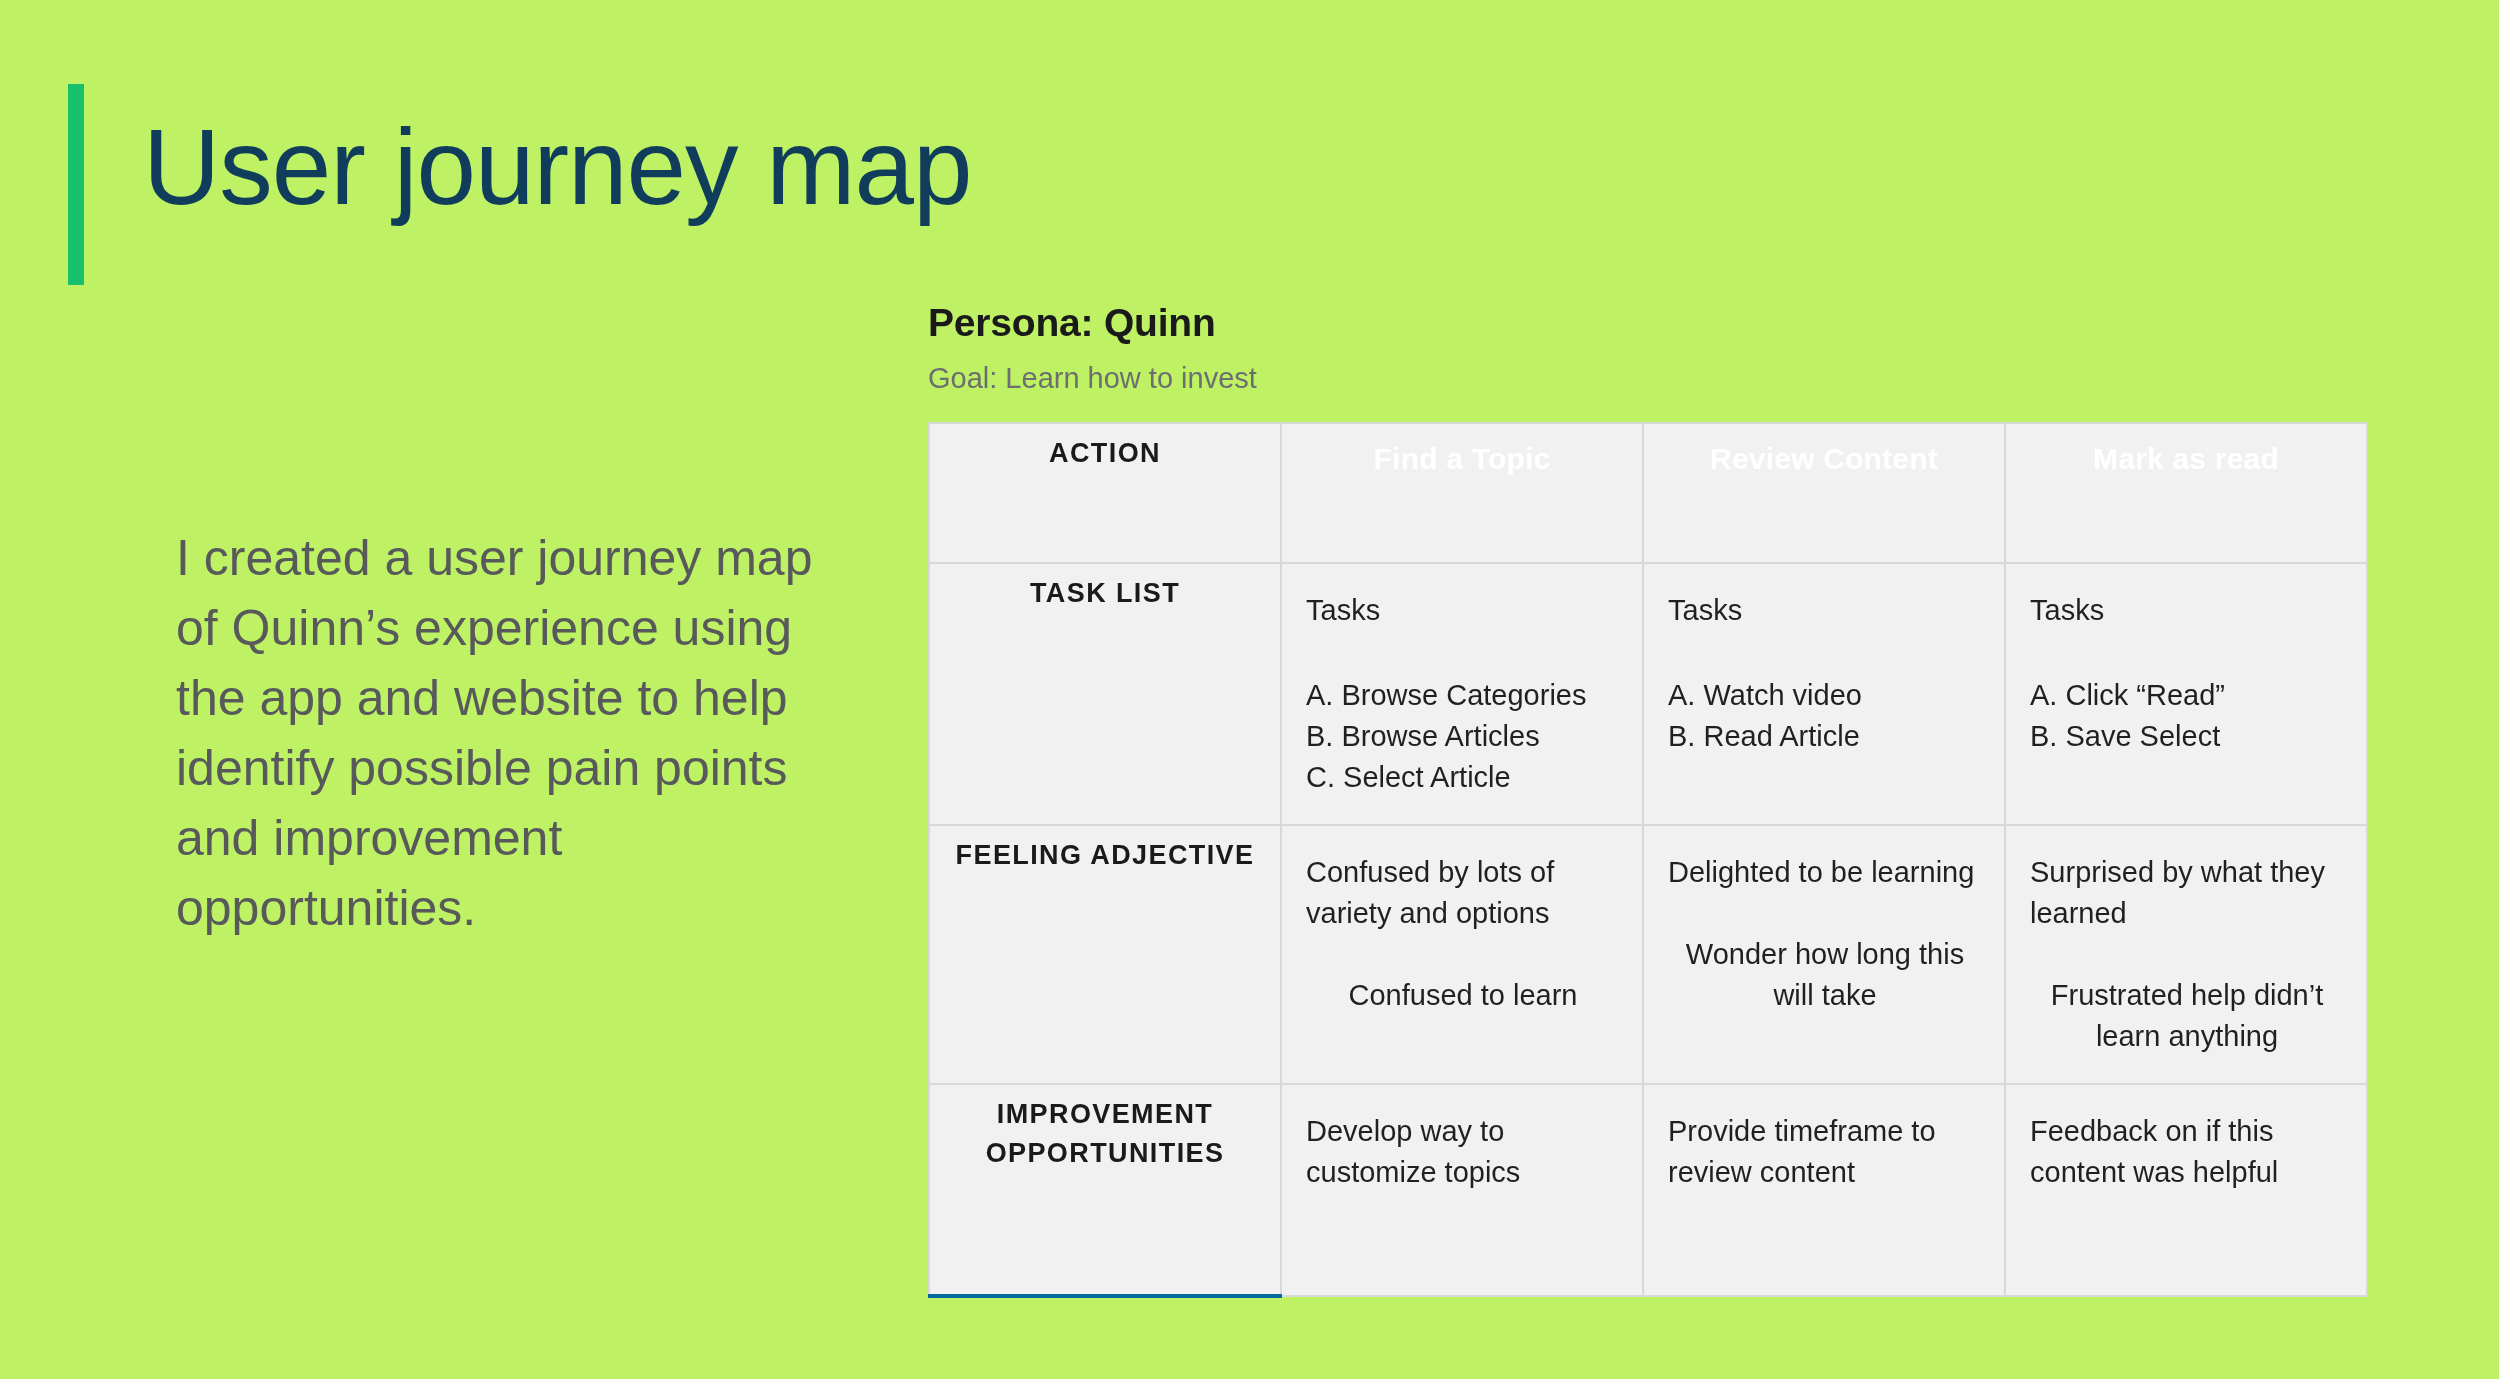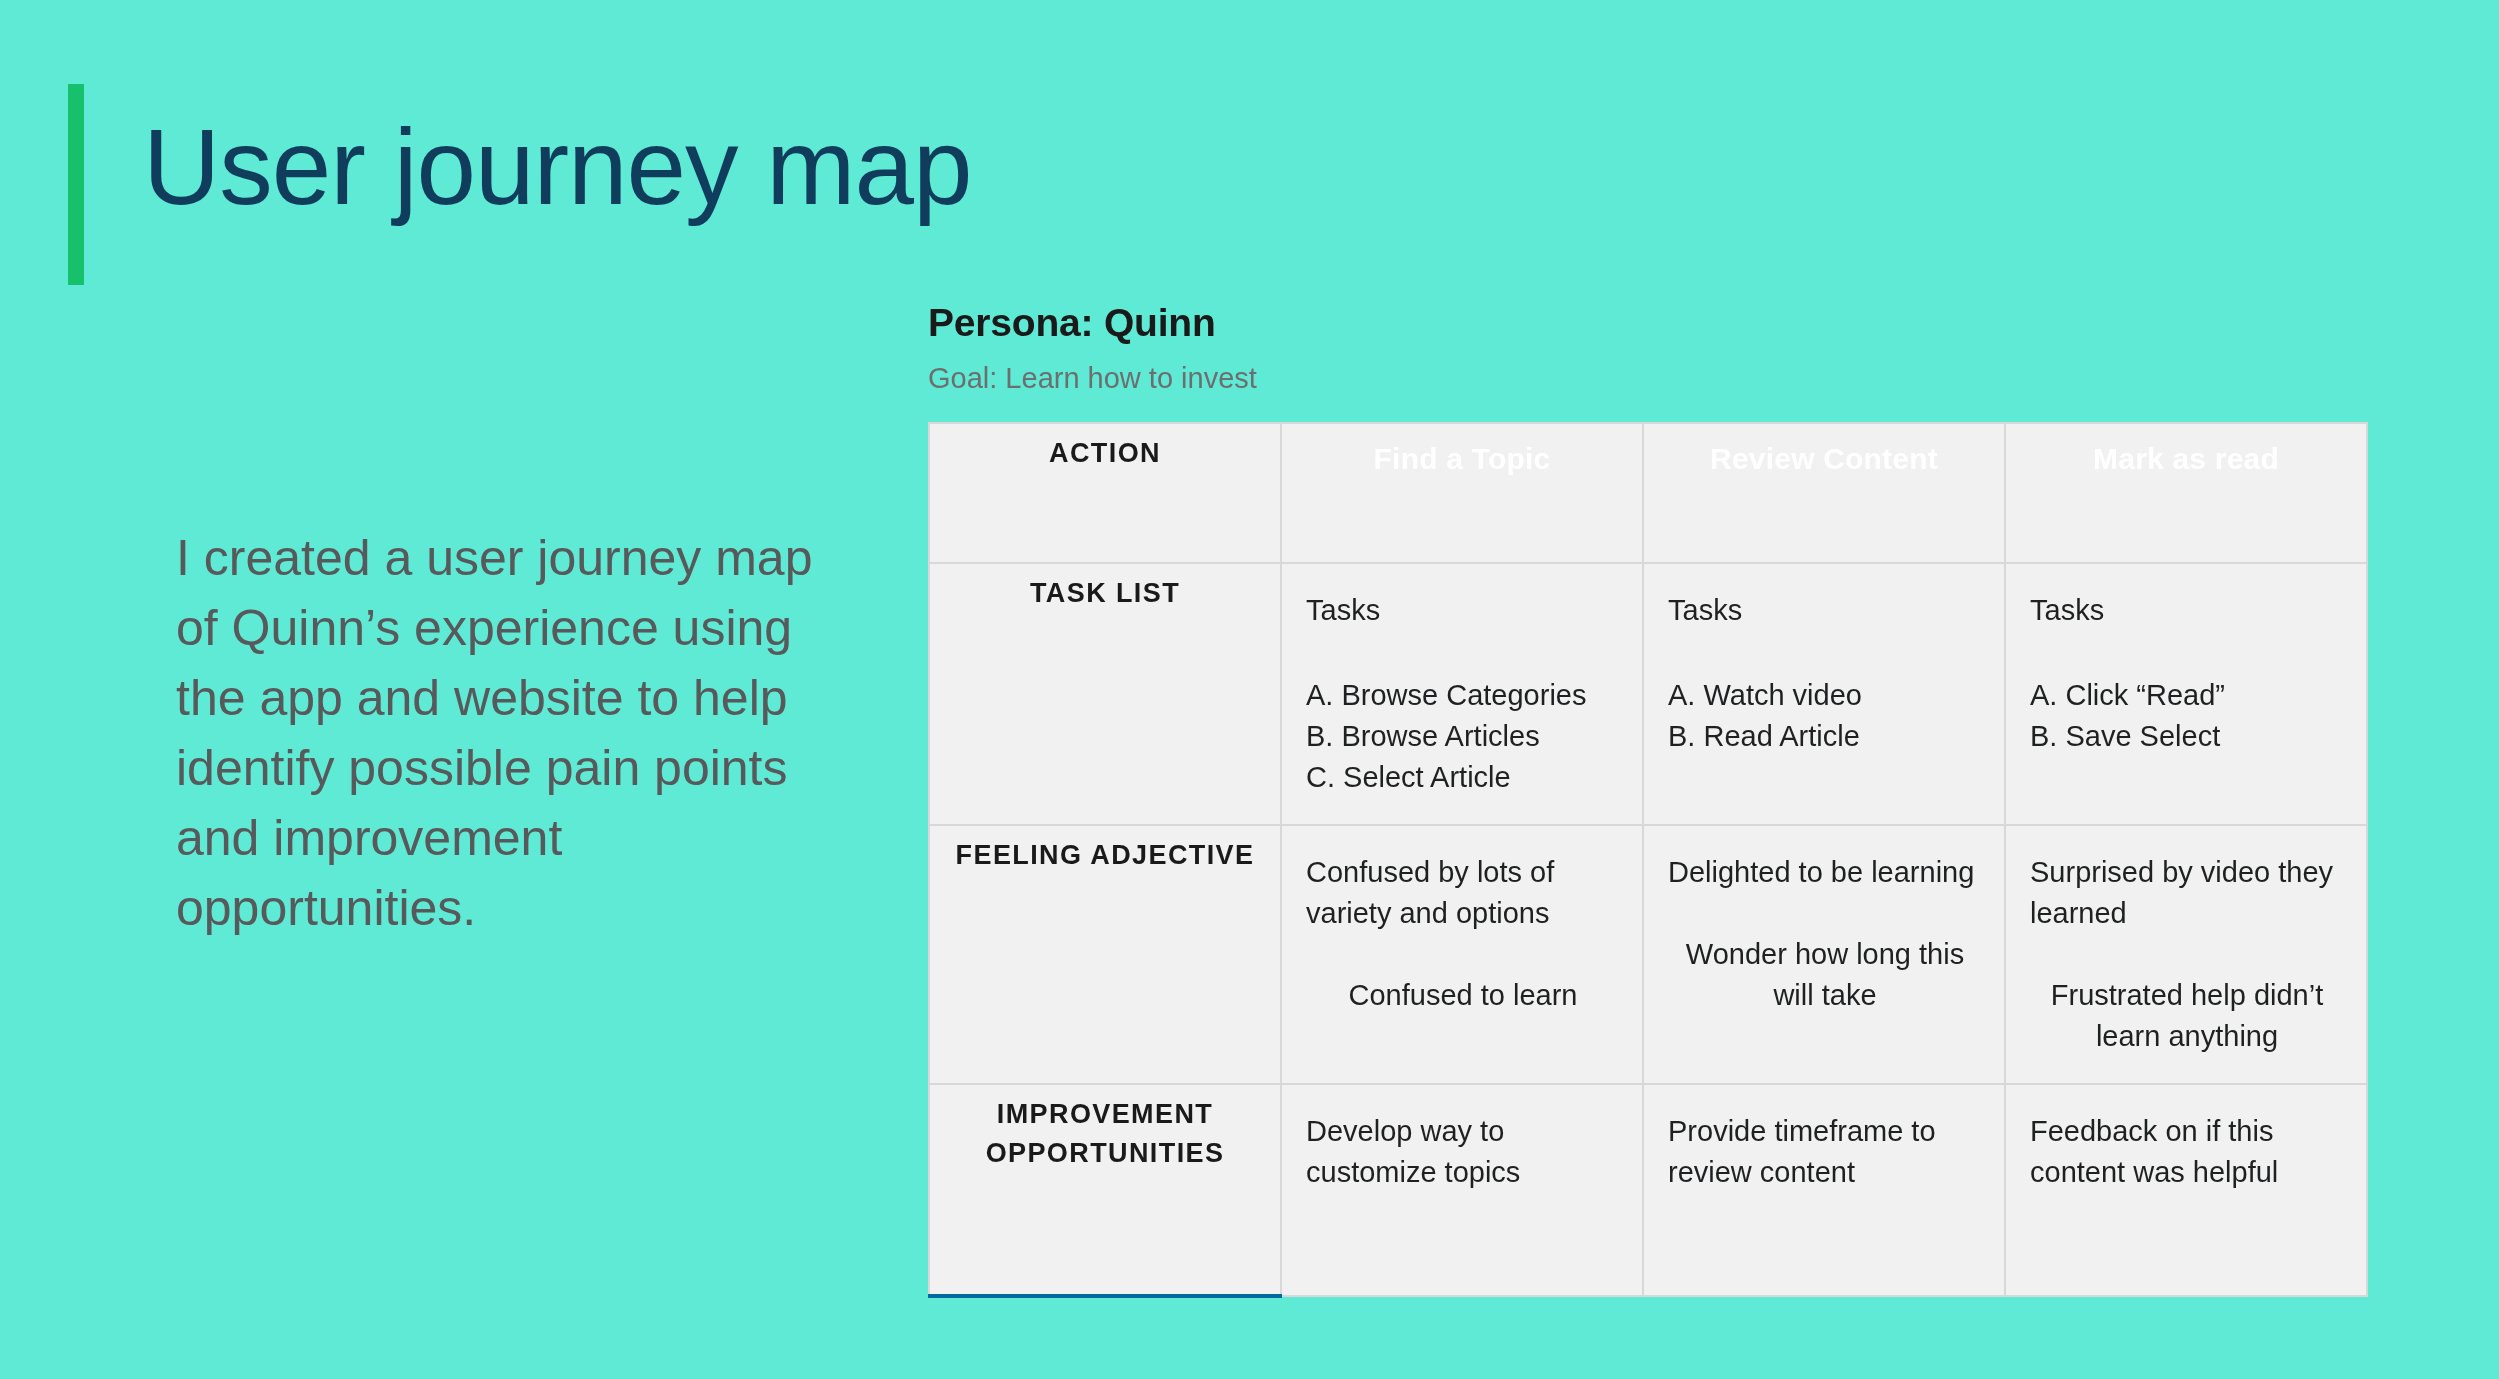--- a/index.html
+++ b/index.html
@@ -9,21 +9,21 @@
     height: 1379px;
     background: #ffffff;
     font-family: "Liberation Sans", sans-serif;
     overflow: hidden;
   }
 
   .slide {
     position: relative;
     width: 2499px;
     height: 1379px;
-    background: #5eead4;
+    background: #bef264;
   }
 
   
   .title-block {
     position: absolute;
     left: 68px;
     top: 84px;
     display: flex;
     align-items: flex-start;
   }
@@ -215,21 +215,21 @@
         <td class="row-label">FEELING ADJECTIVE</td>
         <td class="stage-cell">
           <div class="cell-group">Confused by lots of variety and options</div>
           <div class="cell-group">Confused to learn</div>
         </td>
         <td class="stage-cell">
           <div class="cell-group">Delighted to be learning</div>
           <div class="cell-group">Wonder how long this will take</div>
         </td>
         <td class="stage-cell">
-          <div class="cell-group">Surprised by video they learned</div>
+          <div class="cell-group">Surprised by what they learned</div>
           <div class="cell-group">Frustrated help didn’t learn anything</div>
         </td>
       </tr>
 
       <tr class="improve-row last-row">
         <td class="row-label">IMPROVEMENT OPPORTUNITIES</td>
         <td class="stage-cell">Develop way to customize topics</td>
         <td class="stage-cell">Provide timeframe to review content</td>
         <td class="stage-cell">Feedback on if this content was helpful</td>
       </tr>

